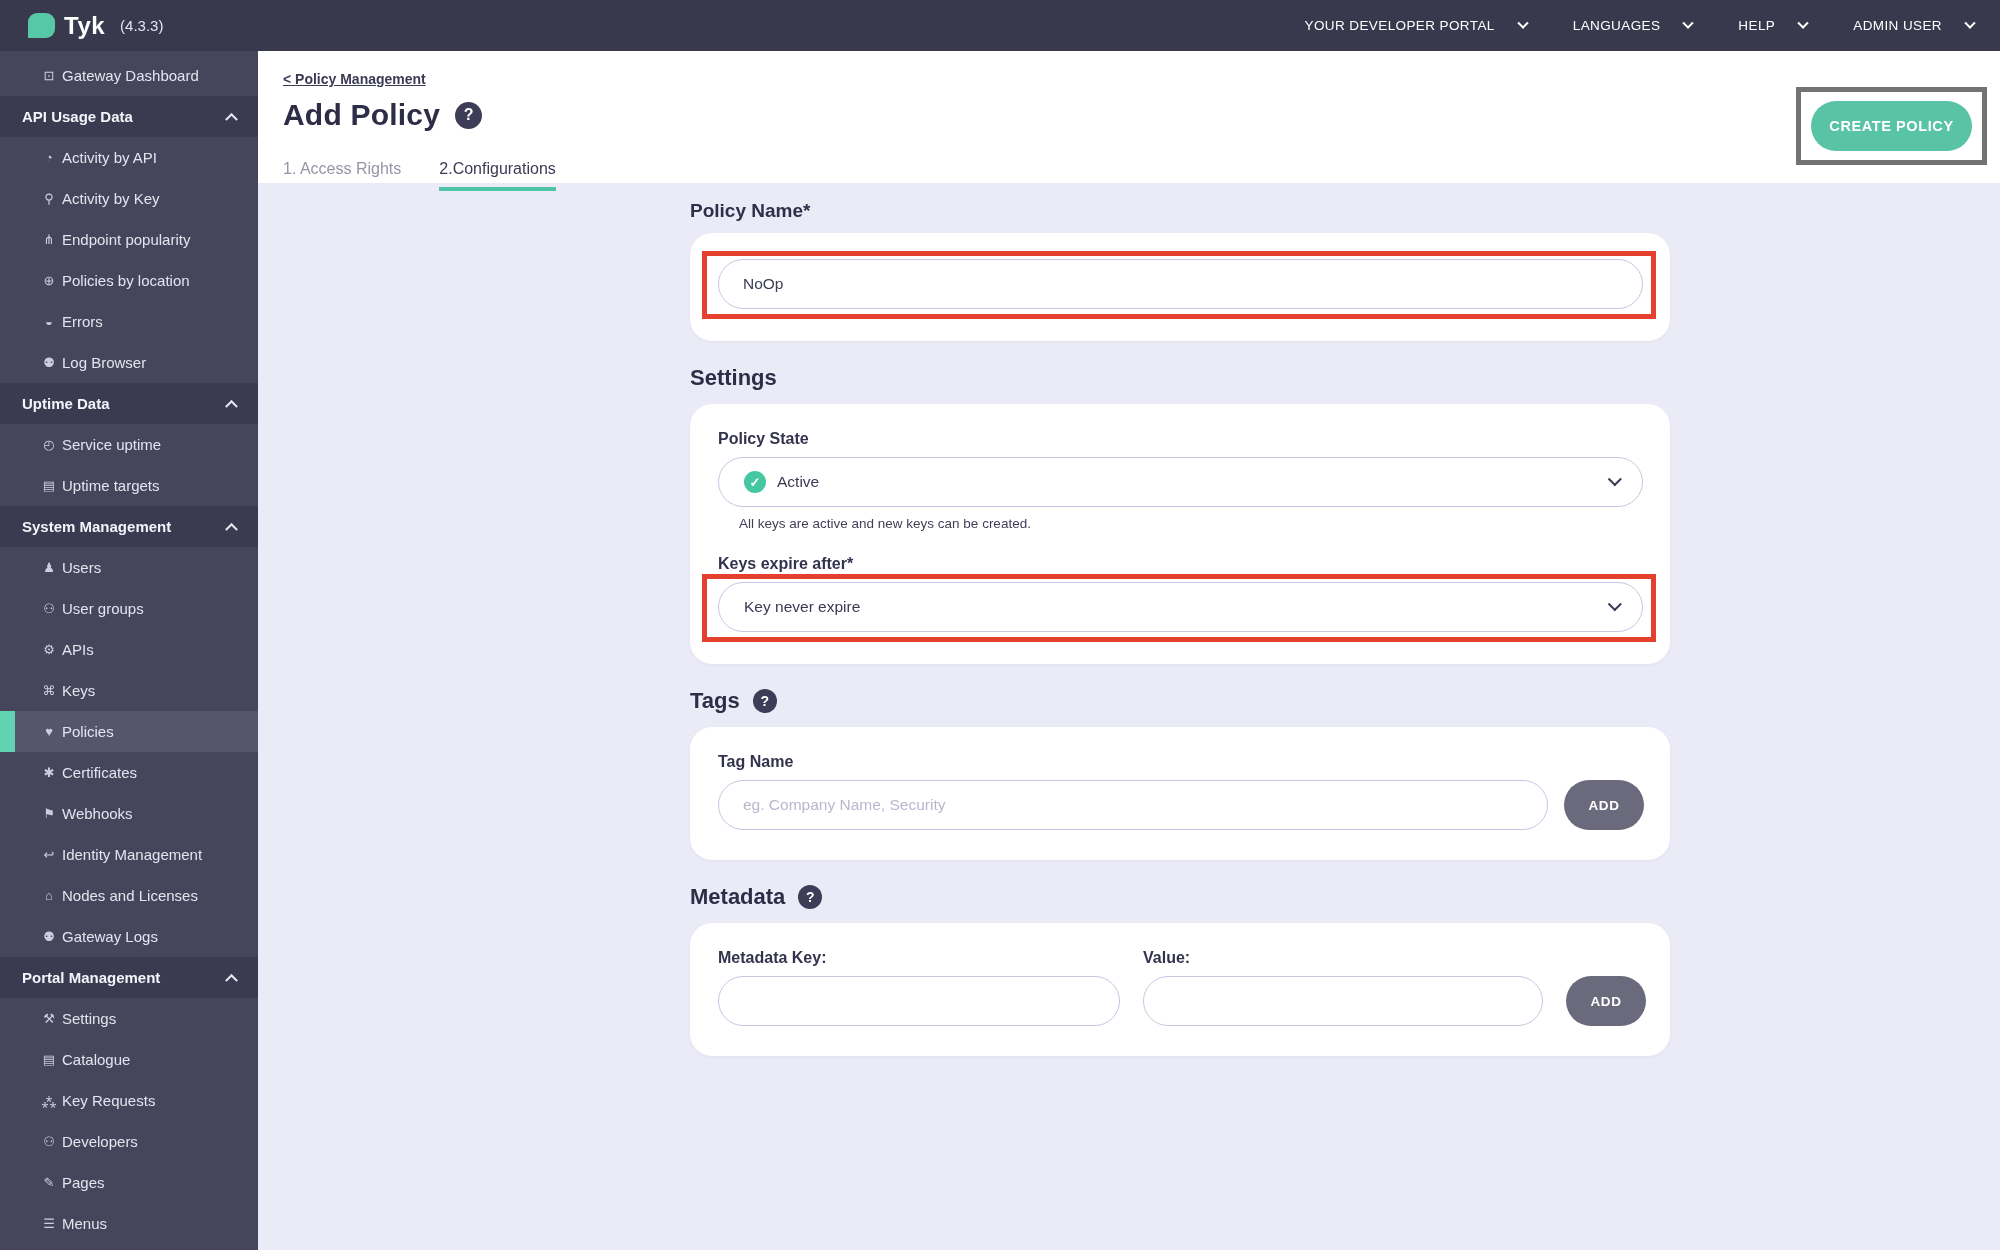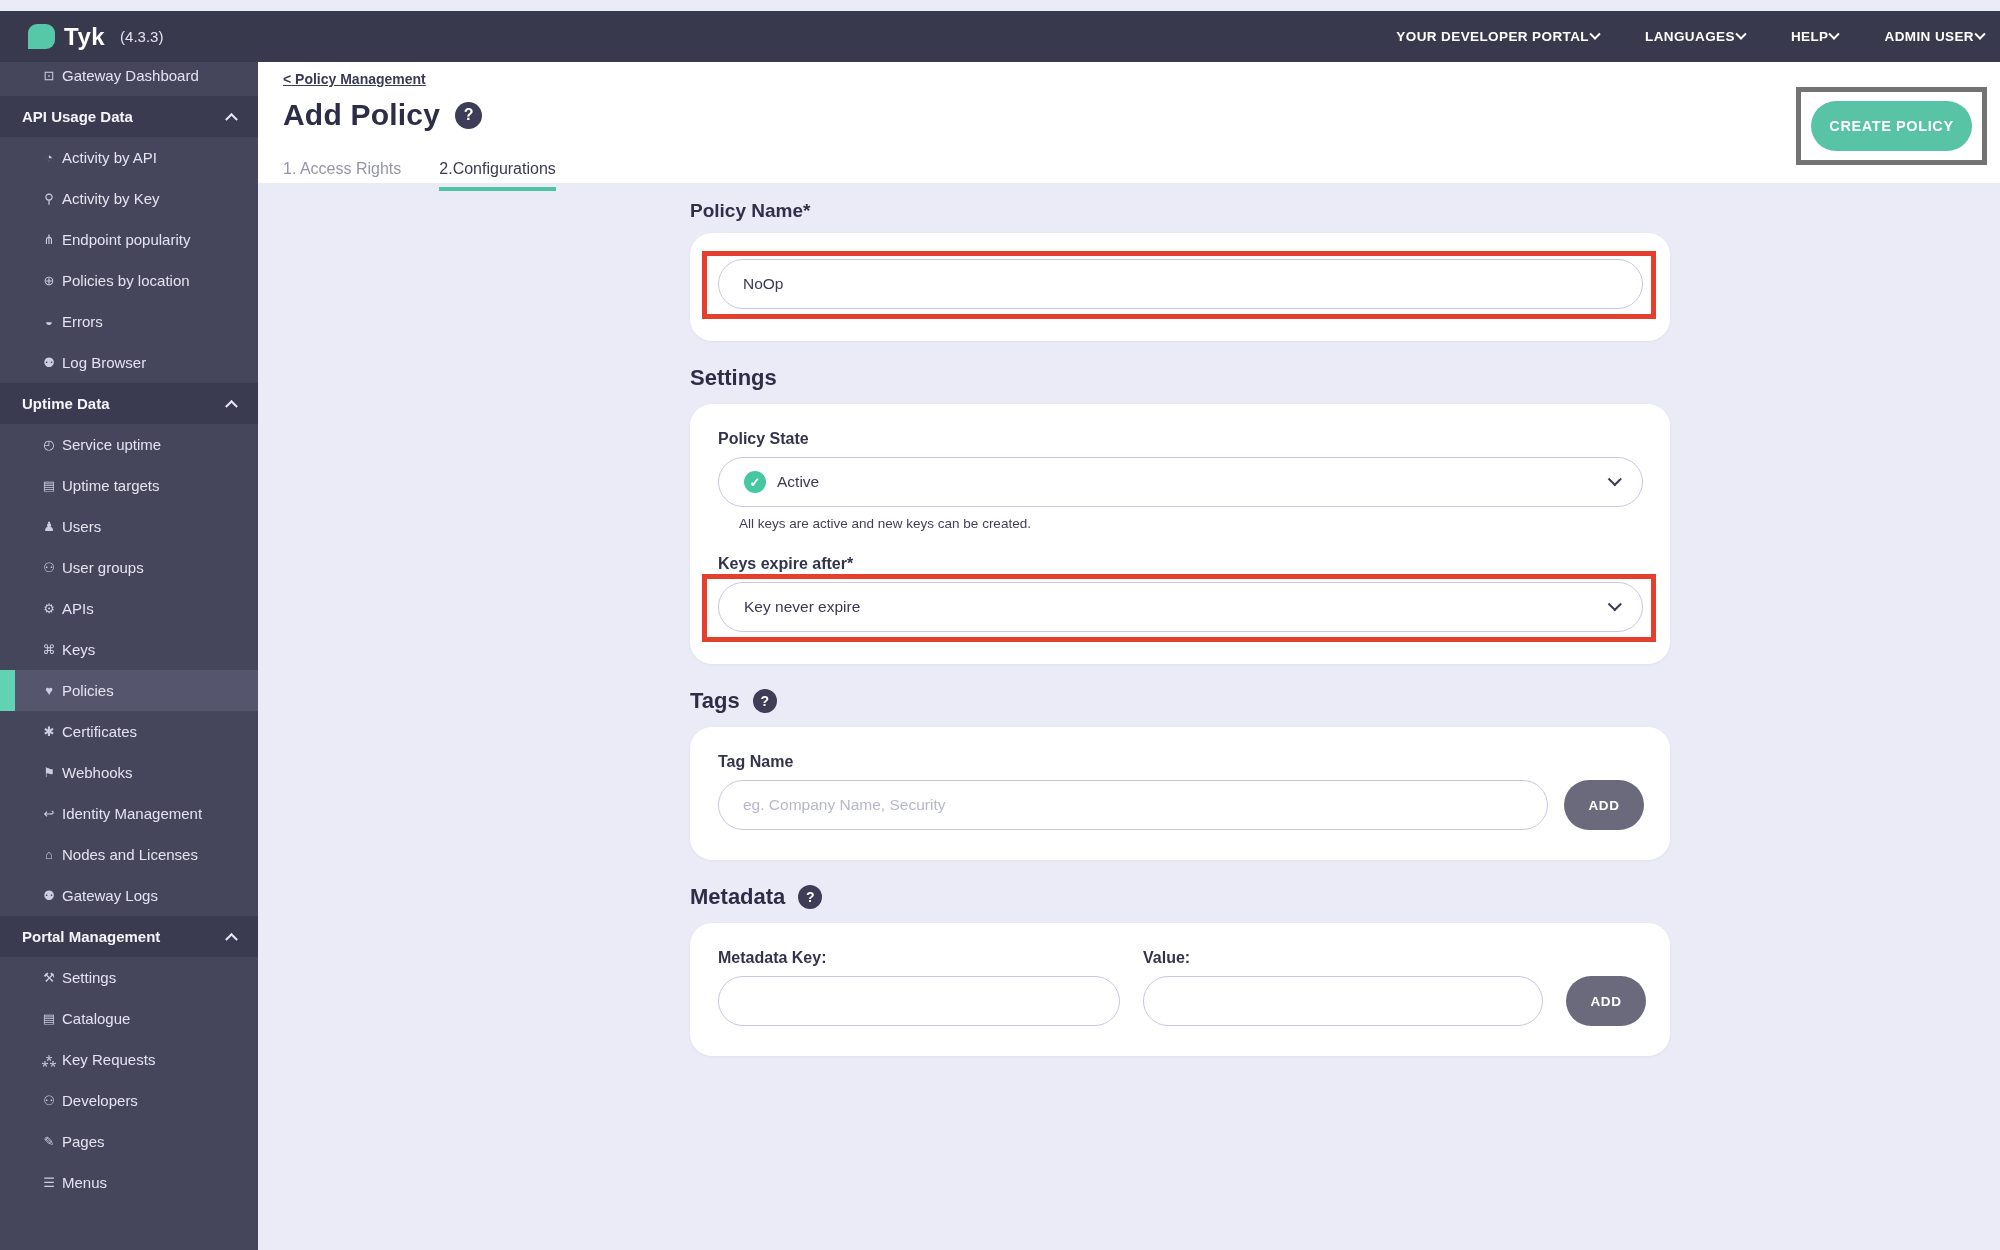--- a/index.html
+++ b/index.html
@@ -1,29 +1,29 @@
 <!DOCTYPE html>
 <html><head>
 <meta charset="utf-8">
 <style>
   * { margin:0; padding:0; box-sizing:border-box; }
   html,body { width:2000px; height:1250px; overflow:hidden; }
   body { font-family:"Liberation Sans", sans-serif; background:#ebebf7; color:#34344e; }
 
   
-  .topbar { position:absolute; left:0; top:11px; width:2000px; height:51px;
+  .topbar { position:absolute; left:0; top:0; width:2000px; height:51px;
             background:#39394e; display:flex; align-items:center; justify-content:space-between;
-            padding:0 16px 0 28px; z-index:30; }
+            padding:0 26px 0 28px; z-index:30; }
   .brand { display:flex; align-items:center; gap:9px; }
   .leaf { width:27px; height:25px; background:#56c8a8; border-radius:9px 9px 9px 0; }
   .brand-text { color:#ffffff; font-size:24px; font-weight:bold; letter-spacing:.5px; }
   .brand-ver { color:#e3e3ef; font-size:15px; margin-left:6px; }
   .top-menus { display:flex; align-items:center; gap:46px; }
-  .top-menu { display:flex; align-items:center; gap:2px; color:#ffffff; font-size:13.5px;
-              font-weight:bold; letter-spacing:.4px; cursor:pointer; }
+  .top-menu { display:flex; align-items:center; gap:24px; color:#ffffff; font-size:13.5px;
+              font-weight:normal; letter-spacing:.4px; cursor:pointer; }
   .chev { width:8px; height:8px; border-right:2px solid #ffffff; border-bottom:2px solid #ffffff;
           transform:rotate(45deg) translate(-2px,-2px); }
 
   
   .sidebar { position:absolute; left:0; top:51px; width:258px; height:1199px;
              background:#45455c; padding-top:4px; overflow:hidden; }
   .side-row { height:41px; display:flex; align-items:center; font-size:15px; color:#e4e4ef;
               cursor:pointer; position:relative; }
   .side-item { padding-left:38px; }
   .side-item .glyph { width:22px; font-size:13px; color:#cdcde0; text-align:center; margin-right:2px; }
@@ -154,20 +154,24 @@
       <span class="chev-up"></span>
     </div>
     <div class="side-row side-item">
       <span class="glyph">◴</span>
       <span>Service uptime</span>
     </div>
     <div class="side-row side-item">
       <span class="glyph">▤</span>
       <span>Uptime targets</span>
     </div>
+    <div class="side-row side-section">
+      <span>System Management</span>
+      <span class="chev-up"></span>
+    </div>
     <div class="side-row side-item">
       <span class="glyph">♟</span>
       <span>Users</span>
     </div>
     <div class="side-row side-item">
       <span class="glyph">⚇</span>
       <span>User groups</span>
     </div>
     <div class="side-row side-item">
       <span class="glyph">⚙</span>

